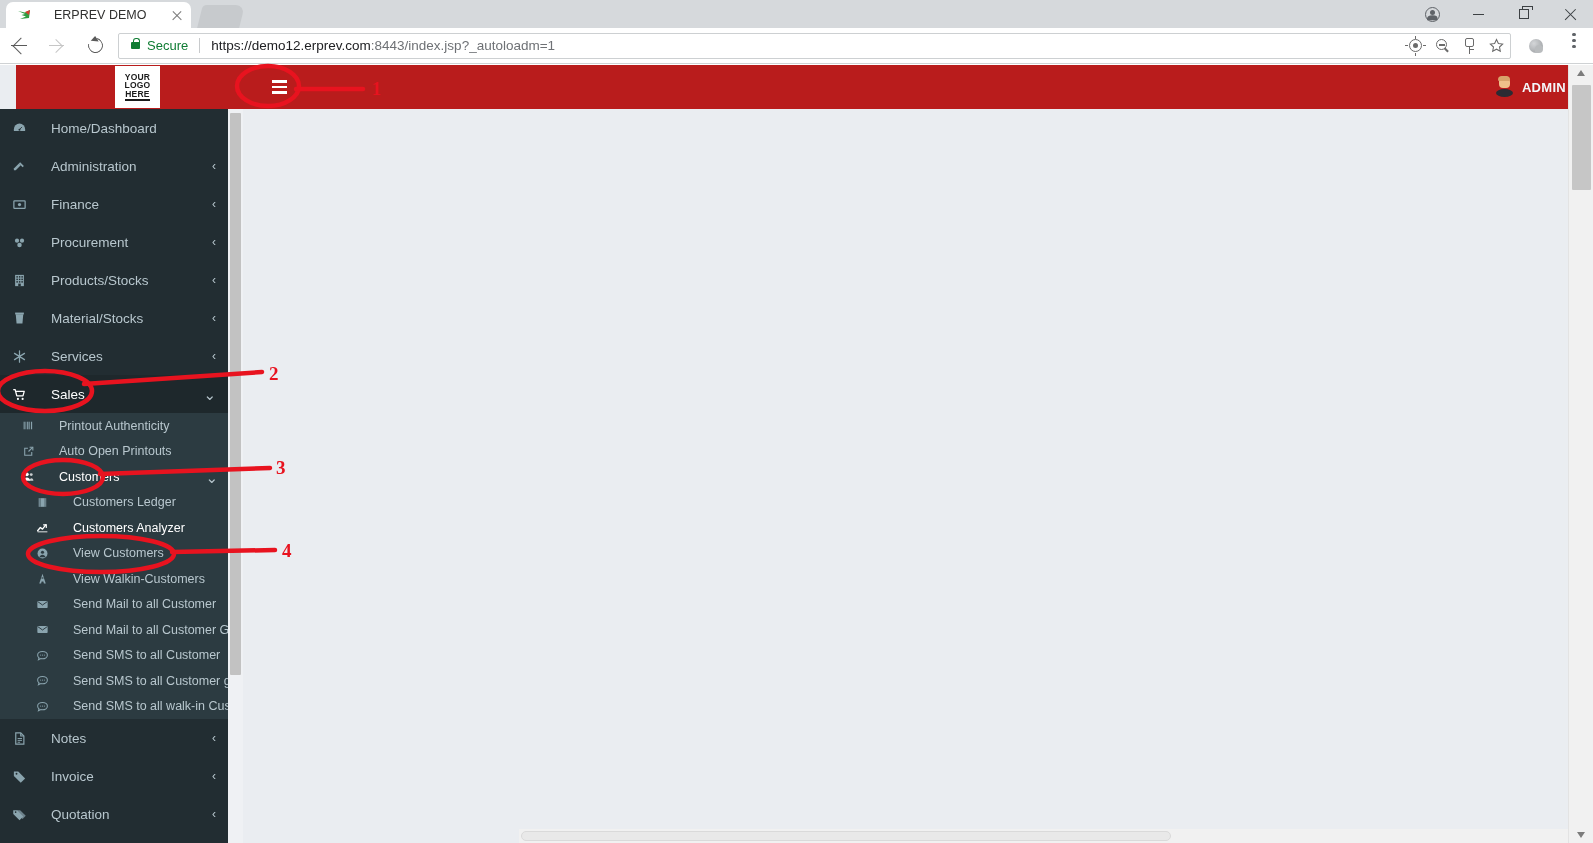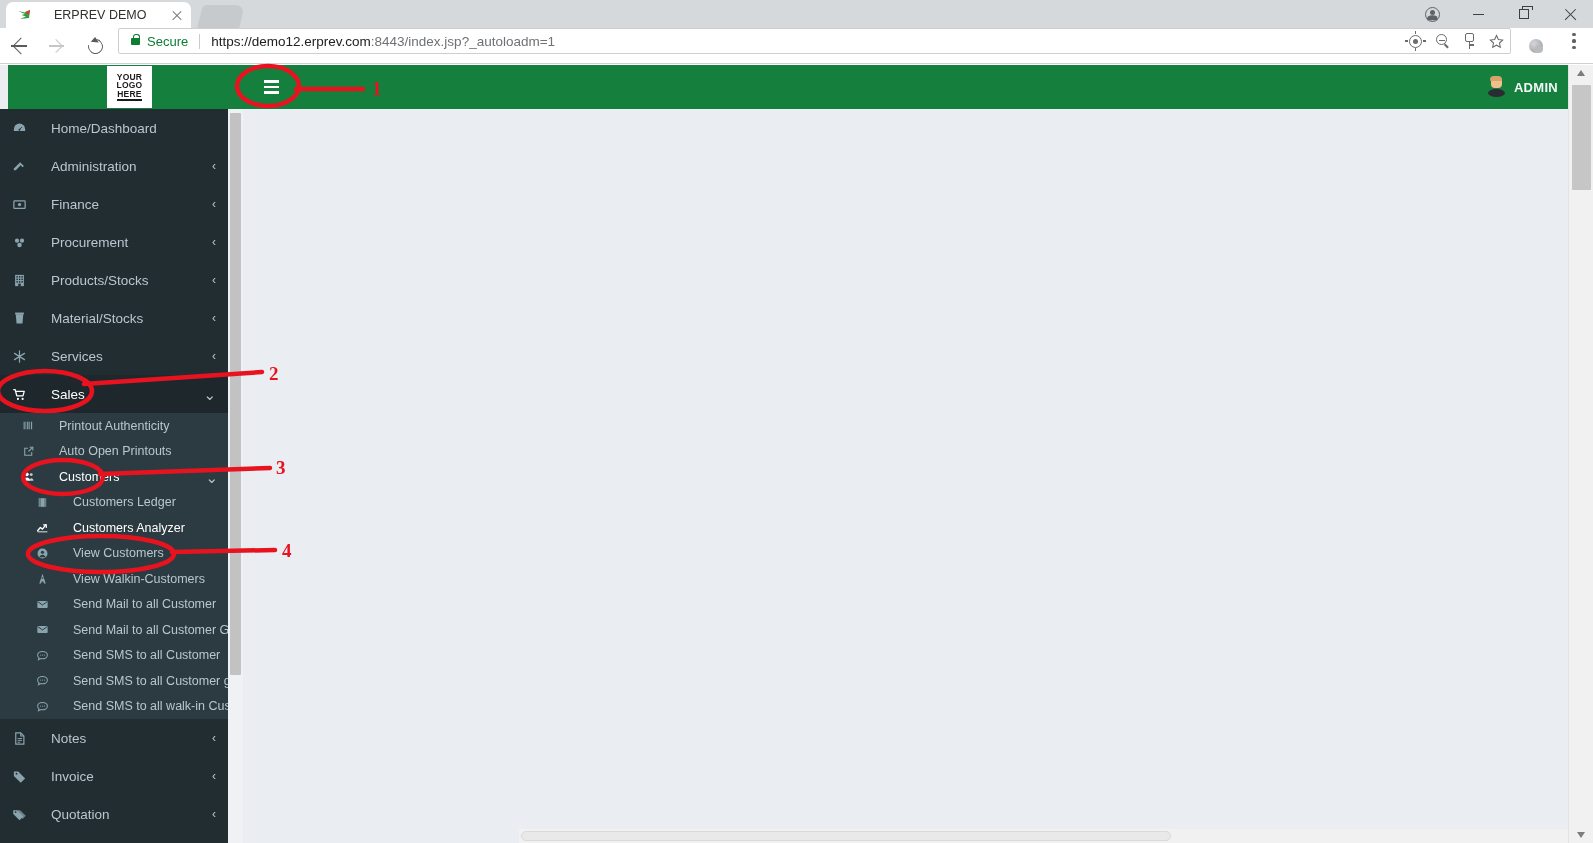--- a/index.html
+++ b/index.html
@@ -75,21 +75,21 @@
   .wc-close:before, .wc-close:after {
     content: ""; position: absolute; left: 50%; top: 50%;
     width: 15px; height: 1.3px; margin: 0 0 0 -7.5px; background: #3c4043;
   }
   .wc-close:before { transform: rotate(45deg); }
   .wc-close:after  { transform: rotate(-45deg); }
 
   .navbar {
     position: absolute; left: 0; top: 28px; width: 1593px; height: 36px;
     background: #fff; border-bottom: 1px solid #cfd2d4;
-    display: flex; align-items: flex-start;
+    display: flex; align-items: center;
   }
   .navbtn { width: 38px; height: 36px; position: relative; flex: 0 0 38px; }
   .arr { position: absolute; left: 50%; top: 50%; }
   .arr-back {
     width: 12px; height: 12px; margin: -6px 0 0 -4px;
     border-left: 1.7px solid #5a5a5a; border-bottom: 1.7px solid #5a5a5a;
     transform: rotate(45deg);
   }
   .arr-back-bar {
     position: absolute; left: 50%; top: 50%; width: 16px; height: 1.7px;
@@ -199,22 +199,22 @@
   .oi-kebab span:nth-child(1) { top: 5px; }
   .oi-kebab span:nth-child(2) { top: 11.4px; }
   .oi-kebab span:nth-child(3) { top: 17.8px; }
 
   
   .page {
     position: absolute; left: 0; top: 65px; width: 1593px; height: 778px;
     background: #eaedf1; overflow: hidden;
   }
   .topbar {
-    position: absolute; left: 8px; top: 0; width: 1568px; height: 44px;
-    background: #15803d;
+    position: absolute; left: 16px; top: 0; width: 1568px; height: 44px;
+    background: #b91c1c;
   }
   .logo-box {
     position: absolute; left: 99px; top: 1px; width: 45px; height: 42px;
     background: #fff; display: flex; flex-direction: column;
     align-items: center; justify-content: center; line-height: 1.02;
   }
   .logo-box span {
     font-size: 8.5px; font-weight: bold; color: #1b1b1b;
     letter-spacing: .2px;
   }

